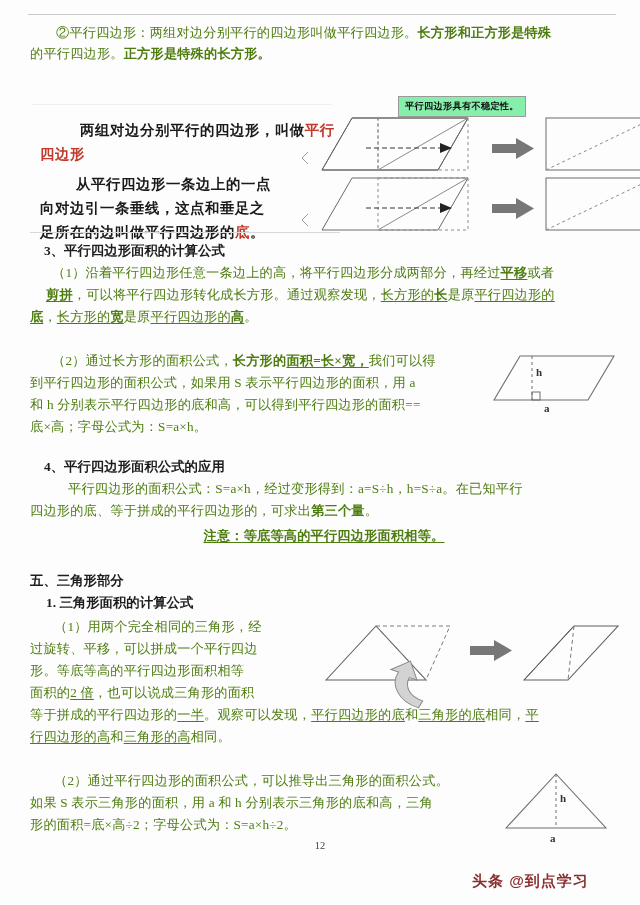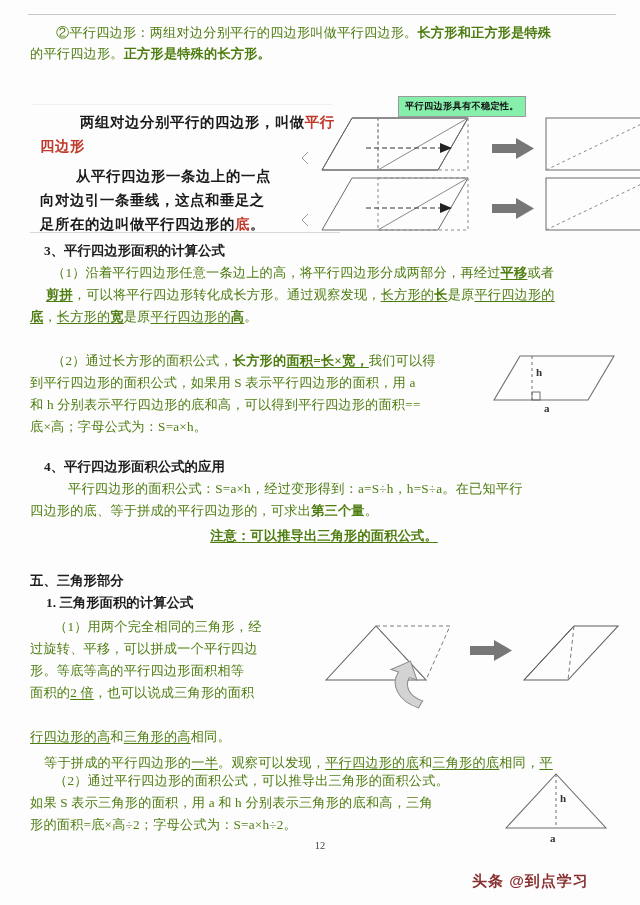--- a/index.html
+++ b/index.html
@@ -58,20 +58,21 @@
 
   
   .note {
     position: absolute;
     font-family: "Liberation Serif", "DejaVu Serif", serif;
     font-size: 14.4px;
     line-height: 24px;
     color: #1a1a1a;
     font-weight: 600;
     letter-spacing: 0.6px;
+    margin-top: 8px;
   }
   .note .red { color: #c0392b; font-weight: 700; }
   .note-rule {
     position: absolute;
     background: #d8d8d8;
     height: 1px;
   }
 
   .faintbar {
     position: absolute;
@@ -227,33 +228,33 @@
     </svg>
   </div>
 
   <div class="heading" style="left:44px; top:456px;">4、平行四边形面积公式的应用</div>
 
   <div class="para" style="left:30px; top:478px; width:588px; text-indent:38px;">平行四边形的面积公式：S=a×h，经过变形得到：a=S÷h，h=S÷a。在已知平行</div>
   <div class="para" style="left:30px; top:500px; width:588px;">
     <span>四边形的底、等于拼成的平行四边形的，可求出</span><b>第三个量</b><span>。</span>
   </div>
   <div class="para center" style="left:30px; top:525px; width:588px;">
-    <b class="u">注意：可以推导出三角形的面积公式。</b>
+    <b class="u">注意：等底等高的平行四边形面积相等。</b>
   </div>
 
   <div class="heading" style="left:30px; top:570px;">五、三角形部分</div>
   <div class="heading" style="left:46px; top:592px;">1. 三角形面积的计算公式</div>
 
   <div class="para" style="left:30px; top:616px; width:300px; text-indent:24px;">（1）用两个完全相同的三角形，经</div>
   <div class="para" style="left:30px; top:638px; width:300px;">过旋转、平移，可以拼成一个平行四边</div>
   <div class="para" style="left:30px; top:660px; width:300px;">形。等底等高的平行四边形面积相等</div>
   <div class="para" style="left:30px; top:682px; width:300px;">
     <span>面积的</span><span class="u">2 倍</span><span>，也可以说成三角形的面积</span>
   </div>
-  <div class="para" style="left:44px; top:704px; width:588px;margin-top:48px;">
+  <div class="para" style="left:30px; top:704px; width:588px;">
     <span>等于拼成的平行四边形的</span><span class="u">一半</span><span>。观察可以发现，</span><span class="u">平行四边形的底</span><span>和</span><span class="u">三角形的底</span><span>相同，</span><span class="u">平</span>
   </div>
   <div class="para" style="left:30px; top:726px; width:588px;">
     <span class="u">行四边形的高</span><span>和</span><span class="u">三角形的高</span><span>相同。</span>
   </div>
 
   <div class="fig" style="left:318px; top:616px;">
     <svg width="302" height="100" viewBox="0 0 302 100">
 
       <g stroke="#5f5f5f" fill="none" stroke-width="1.1">

